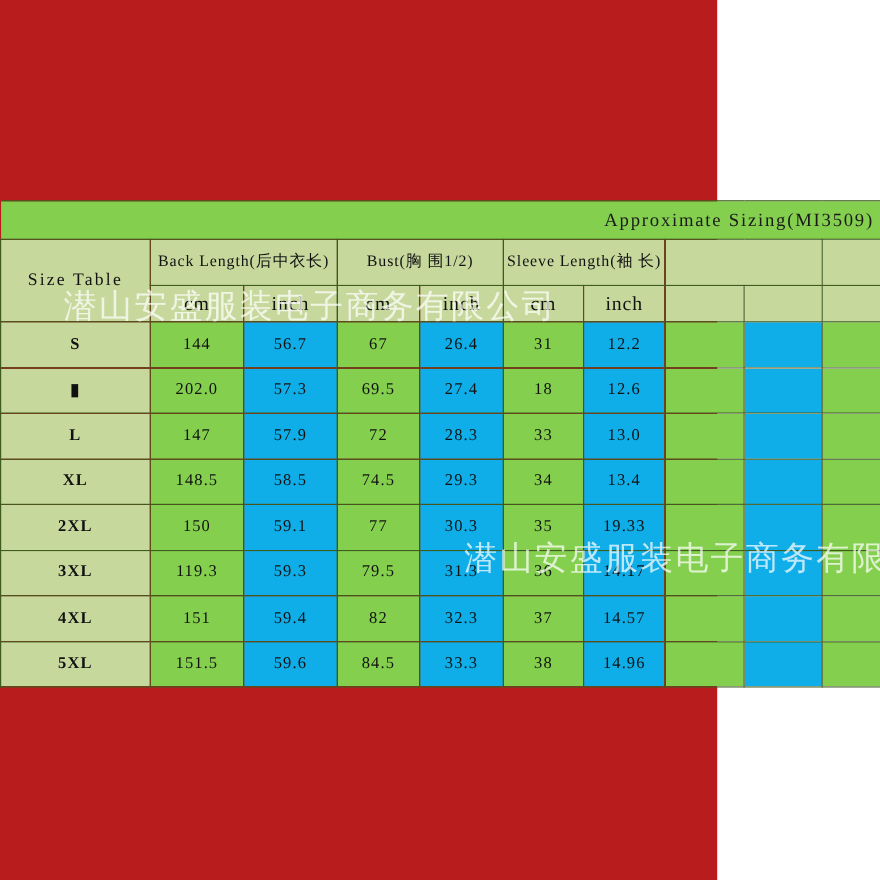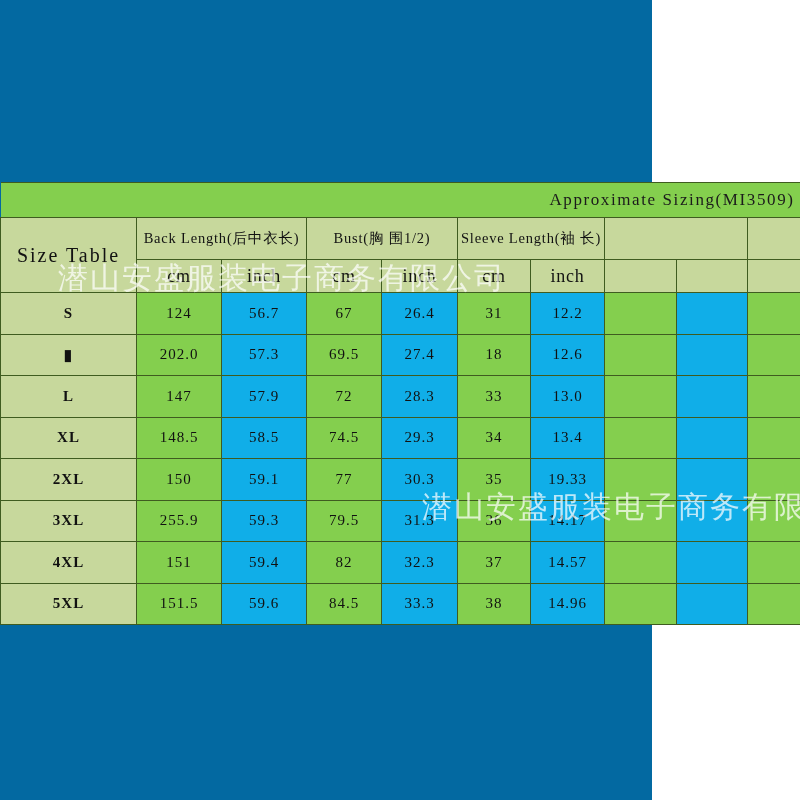--- a/index.html
+++ b/index.html
@@ -11,21 +11,21 @@
     height: 800px;
     background: #ffffff;
     font-family: "Liberation Serif", serif;
     overflow: hidden;
   }
 
   #canvas {
     position: relative;
     width: 652px;
     height: 800px;
-    background: #0369a1;
+    background: #b91c1c;
   }
 
   
   .size-table {
     position: absolute;
     left: 0px;
     top: 182px;
     width: 800px;
     border-collapse: collapse;
     table-layout: fixed;
@@ -64,21 +64,21 @@
     background: #c7d89c;
     color: #121212;
     font-size: 14.5px;
     letter-spacing: 0.8px;
     line-height: 1.12;
   }
   .hdr-group td { height: 41px; text-align: center; }
   .hdr-unit td  { height: 32px; font-size: 18px; }
 
   td.size-head {
-    font-size: 20px;
+    font-size: 16px;
     letter-spacing: 2px;
   }
 
   td.grp-label {
     font-size: 14.5px;
     padding: 0 2px;
   }
 
   
   .body-row td { height: 40.5px; }
@@ -144,21 +144,21 @@
         <td>inch</td>
         <td>cm</td>
         <td>inch</td>
         <td></td>
         <td></td>
         <td></td>
       </tr>
 
       <tr class="body-row">
         <td class="c-size">S</td>
-        <td class="c-cm">124</td>
+        <td class="c-cm">144</td>
         <td class="c-inch">56.7</td>
         <td class="c-cm">67</td>
         <td class="c-inch">26.4</td>
         <td class="c-cm">31</td>
         <td class="c-inch">12.2</td>
         <td class="c-blank-green"></td>
         <td class="c-blank-blue"></td>
         <td class="c-blank-green"></td>
       </tr>
 
@@ -209,21 +209,21 @@
         <td class="c-inch">30.3</td>
         <td class="c-cm">35</td>
         <td class="c-inch">19.33</td>
         <td class="c-blank-green"></td>
         <td class="c-blank-blue"></td>
         <td class="c-blank-green"></td>
       </tr>
 
       <tr class="body-row">
         <td class="c-size">3XL</td>
-        <td class="c-cm">255.9</td>
+        <td class="c-cm">119.3</td>
         <td class="c-inch">59.3</td>
         <td class="c-cm">79.5</td>
         <td class="c-inch">31.3</td>
         <td class="c-cm">36</td>
         <td class="c-inch">14.17</td>
         <td class="c-blank-green"></td>
         <td class="c-blank-blue"></td>
         <td class="c-blank-green"></td>
       </tr>
 

